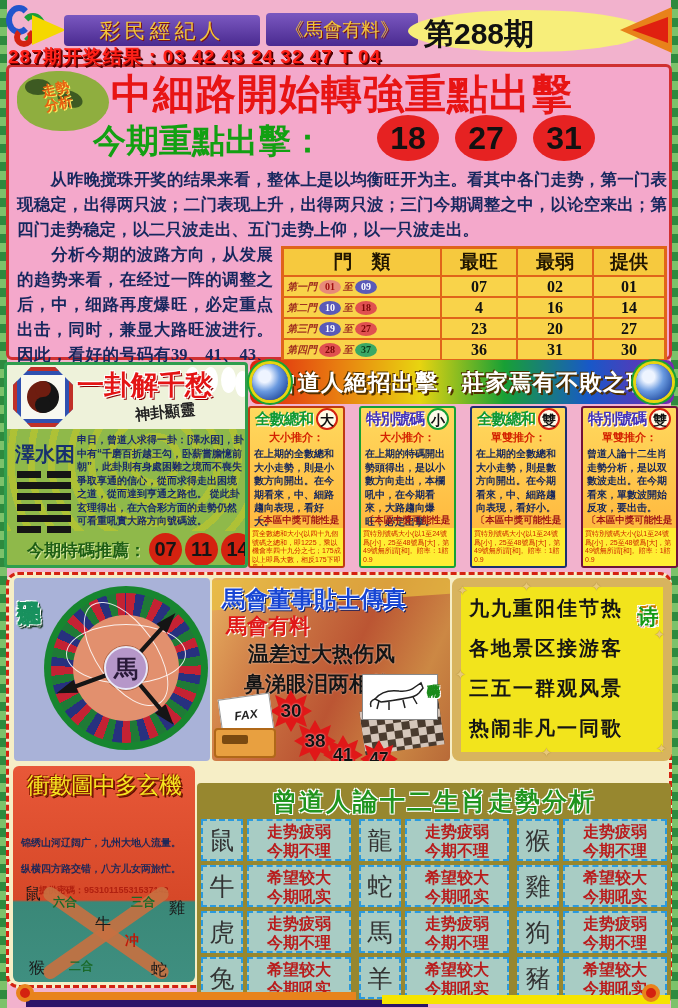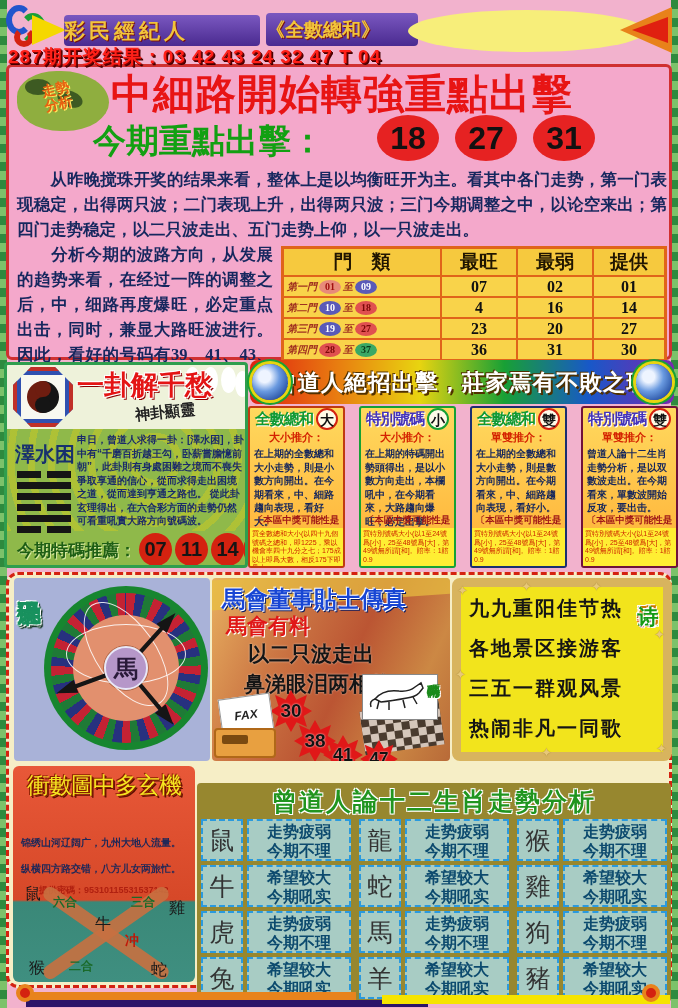--- a/index.html
+++ b/index.html
@@ -12,21 +12,21 @@
   .edge{top:0;width:7px;height:1008px;background:repeating-linear-gradient(180deg,#2e8a3e 0 9px,#7cc26a 9px 18px);}
   
   .logo{left:6px;top:3px;width:58px;height:54px;}
   .logo i{position:absolute;border-radius:50%;border:6px solid;}
   .logo .l1{left:0;top:2px;width:26px;height:30px;border-color:#2255cc;border-right-color:transparent;}
   .logo .l2{left:14px;top:10px;width:26px;height:30px;border-color:#18a035;border-left-color:transparent;}
   .logo .l3{left:8px;top:24px;width:20px;height:20px;border-color:#d42210;border-top-color:transparent;}
   .logo .tri{position:absolute;left:26px;top:12px;width:34px;height:30px;background:#f5d800;
              clip-path:polygon(0 0,100% 50%,0 100%);}
   .banner{background:linear-gradient(180deg,#7a58c0,#4a2a90);border-radius:4px;color:#f2c53a;
-          font-weight:bold;text-align:left;text-shadow:1px 1px 0 #7a1010;}
+          font-weight:normal;text-align:center;text-shadow:1px 1px 0 #7a1010;}
   .b1{left:64px;top:15px;width:196px;height:31px;font-size:21px;line-height:31px;letter-spacing:4px;}
   .b2{left:266px;top:13px;width:152px;height:33px;font-size:19px;line-height:33px;}
   .blob{left:408px;top:10px;width:238px;height:42px;background:#f7ee7a;border-radius:50%;}
   .issue{left:424px;top:14px;font-size:30px;font-weight:bold;color:#111;}
   .stripes{left:609px;top:17px;width:13px;height:26px;}
   .arrow{left:620px;top:7px;width:52px;height:46px;background:#e8821a;clip-path:polygon(100% 0,100% 100%,0 50%);}
   .arrow i{position:absolute;left:12px;top:10px;width:36px;height:26px;background:#e02010;
            clip-path:polygon(100% 0,100% 100%,0 50%);}
   .results{left:8px;top:44px;width:600px;font-size:19px;font-weight:bold;color:#ff2018;
            text-shadow:1px 1px 0 #7a0000,2px 2px 0 #400000;z-index:5;letter-spacing:1px;}
@@ -80,21 +80,21 @@
   .ovals i{position:absolute;top:2px;width:15px;height:26px;background:#fff;border-radius:50%;}
   .dsub{position:absolute;left:128px;top:38px;font-size:15px;font-weight:bold;color:#222;transform:rotate(-6deg);}
   .dbody{position:absolute;left:0;top:64px;width:100%;height:102px;
          background:repeating-radial-gradient(circle at 62% 30%,rgba(255,215,0,.28) 0 7px,rgba(255,215,0,0) 7px 20px);}
   .guaname{position:absolute;left:8px;top:12px;font-size:20px;font-weight:bold;color:#17306e;font-family:"Liberation Serif",serif;}
   .hexa{position:absolute;left:10px;top:42px;width:54px;}
   .hexa .row{height:7px;margin-bottom:4px;display:flex;justify-content:space-between;}
   .hexa .yang{width:100%;background:#151515;}
   .hexa .yin{width:44%;background:#151515;}
   .dtext{position:absolute;left:70px;top:4px;width:168px;font-size:10px;line-height:13.5px;font-weight:bold;color:#1a2a6a;}
-  .dspecial{position:absolute;left:6px;top:166px;width:100%;height:40px;}
+  .dspecial{position:absolute;left:16px;top:166px;width:100%;height:40px;}
   .dslabel{position:absolute;left:4px;top:8px;font-size:17px;font-weight:bold;color:#1d5e14;
            text-shadow:1px 1px 0 #d8e8a0;}
   .scirc{position:absolute;top:2px;width:33px;height:33px;border-radius:50%;background:#d42210;
          color:#151515;font-size:20px;font-weight:bold;text-align:center;line-height:33px;}
   .s0{left:126px;}.s1{left:162px;}.s2{left:198px;}.s3{left:230px;}
   
   .zbanner{left:250px;top:360px;width:424px;height:44px;border-radius:8px;
            background:linear-gradient(90deg,#e02010,#e87a10,#e8d410,#18a035,#1858c8,#7a28b0);
            display:flex;align-items:center;justify-content:center;}
   .zbanner span{font-size:22.5px;font-weight:bold;color:#fff;letter-spacing:1px;
@@ -193,21 +193,21 @@
   .zbox{position:absolute;left:188px;top:189px;width:474px;height:219px;background:#97872f;border-radius:4px;margin-top:19px;}
   .ztitle{position:absolute;left:0;top:2px;width:100%;text-align:center;font-size:25px;font-weight:bold;
           color:#21951f;letter-spacing:2px;white-space:nowrap;
           text-shadow:1px 1px 0 #fff,-1px -1px 0 #fff,1px -1px 0 #fff,-1px 1px 0 #fff;}
   .zgrid{position:absolute;left:4px;top:36px;width:466px;height:180px;
          display:grid;grid-template-columns:repeat(3,1fr);grid-auto-rows:42px;gap:4px 8px;}
   .zcell{display:flex;gap:4px;}
   .zicon{width:42px;height:42px;background:#a8ccc4;border:2px dashed #2a9ade;
          font-size:25px;color:#333;display:flex;align-items:center;justify-content:center;}
   .ztext{flex:1;background:#a8ccc4;border:2px dashed #2a9ade;text-align:center;
-         font-family:"Liberation Serif",serif;font-size:16px;font-weight:bold;color:#0c4a6e;line-height:19px;
+         font-family:"Liberation Serif",serif;font-size:16px;font-weight:bold;color:#b91c1c;line-height:19px;
          padding-top:1px;}
   
   .bar{position:absolute;}
   .barorange{left:26px;top:992px;width:330px;height:9px;background:#e8831c;}
   .barpurple{left:26px;top:1000px;width:402px;height:7px;background:#2c1468;}
   .baryellow{left:382px;top:995px;width:288px;height:9px;background:#f6e400;}
   .ring{position:absolute;top:984px;width:18px;height:18px;border-radius:50%;background:#d42210;
         border:4px solid #e8831c;}
   .rl{left:16px;}.rr{left:642px;}
   .dogsvg{width:70px;height:40px;}
@@ -219,22 +219,23 @@
   <div class="abs edge" style="left:0"></div>
   <div class="abs edge" style="left:671px"></div>
 
   <div class="abs logo">
     <i class="l1"></i>
       <i class="l2"></i>
       <i class="l3"></i>
       <span class="tri"></span>
   </div>
   <div class="abs banner b1"><span>彩民經紀人</span></div>
-  <div class="abs banner b2"><span>《全數總和》</span></div>
+  <div class="abs banner b2"><span>《馬會有料》</span></div>
   <div class="abs blob"></div>
+  <div class="abs issue">第288期</div>
   <div class="abs stripes"></div>
   <div class="abs arrow">
       <i></i>
     </div>
   <div class="abs results">287期开奖结果：03 42 43 24 32 47 T 04</div>
 
   <div class="abs main">
     <div class="turtle">
         <b class="t1"></b>
         <b class="t2"></b>
@@ -434,21 +435,21 @@
         <div class="warrow wa3"></div>
         <div class="hub">馬</div>
       </div>
     </div>
 
     <div class="fbox">
       <div class="fband"></div>
       <div class="fcheck"></div>
       <div class="ftitle">馬會董事貼士傳真</div>
       <div class="fsub">馬會有料</div>
-      <div class="fline fl1">以二只波走出</div>
+      <div class="fline fl1">温差过大热伤风</div>
       <div class="fline fl2">鼻涕眼泪两相伴</div>
       <div class="star st0">30</div>
       <div class="star st1">38</div>
       <div class="star st2">41</div>
       <div class="star st3">47</div>
       <div class="faxpaper">FAX</div>
       <div class="faxmach">
           <i></i>
         </div>
       <div class="dogbox">

